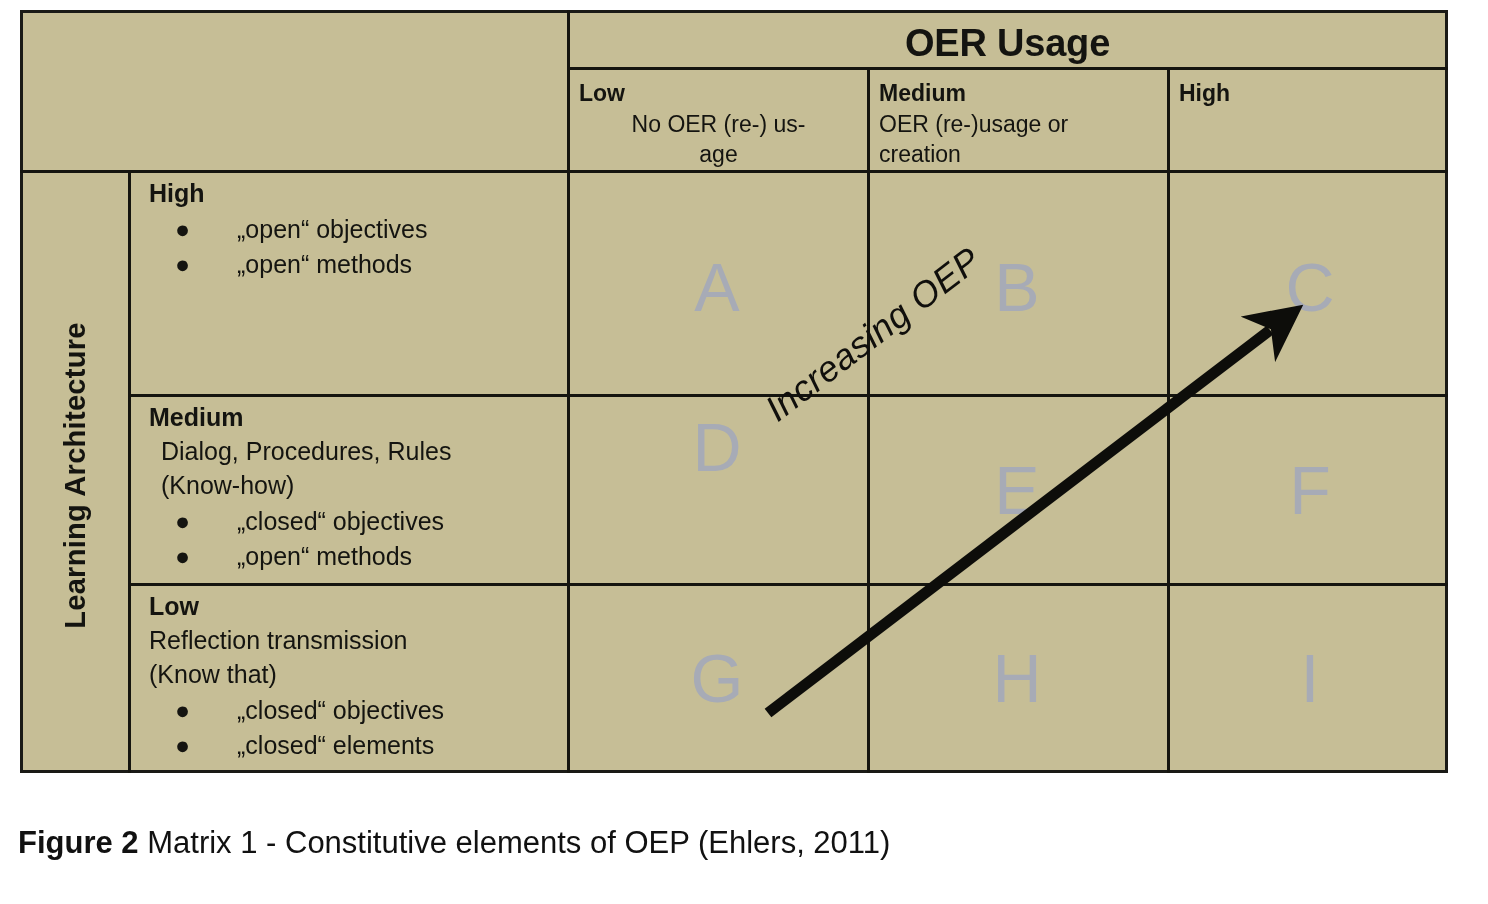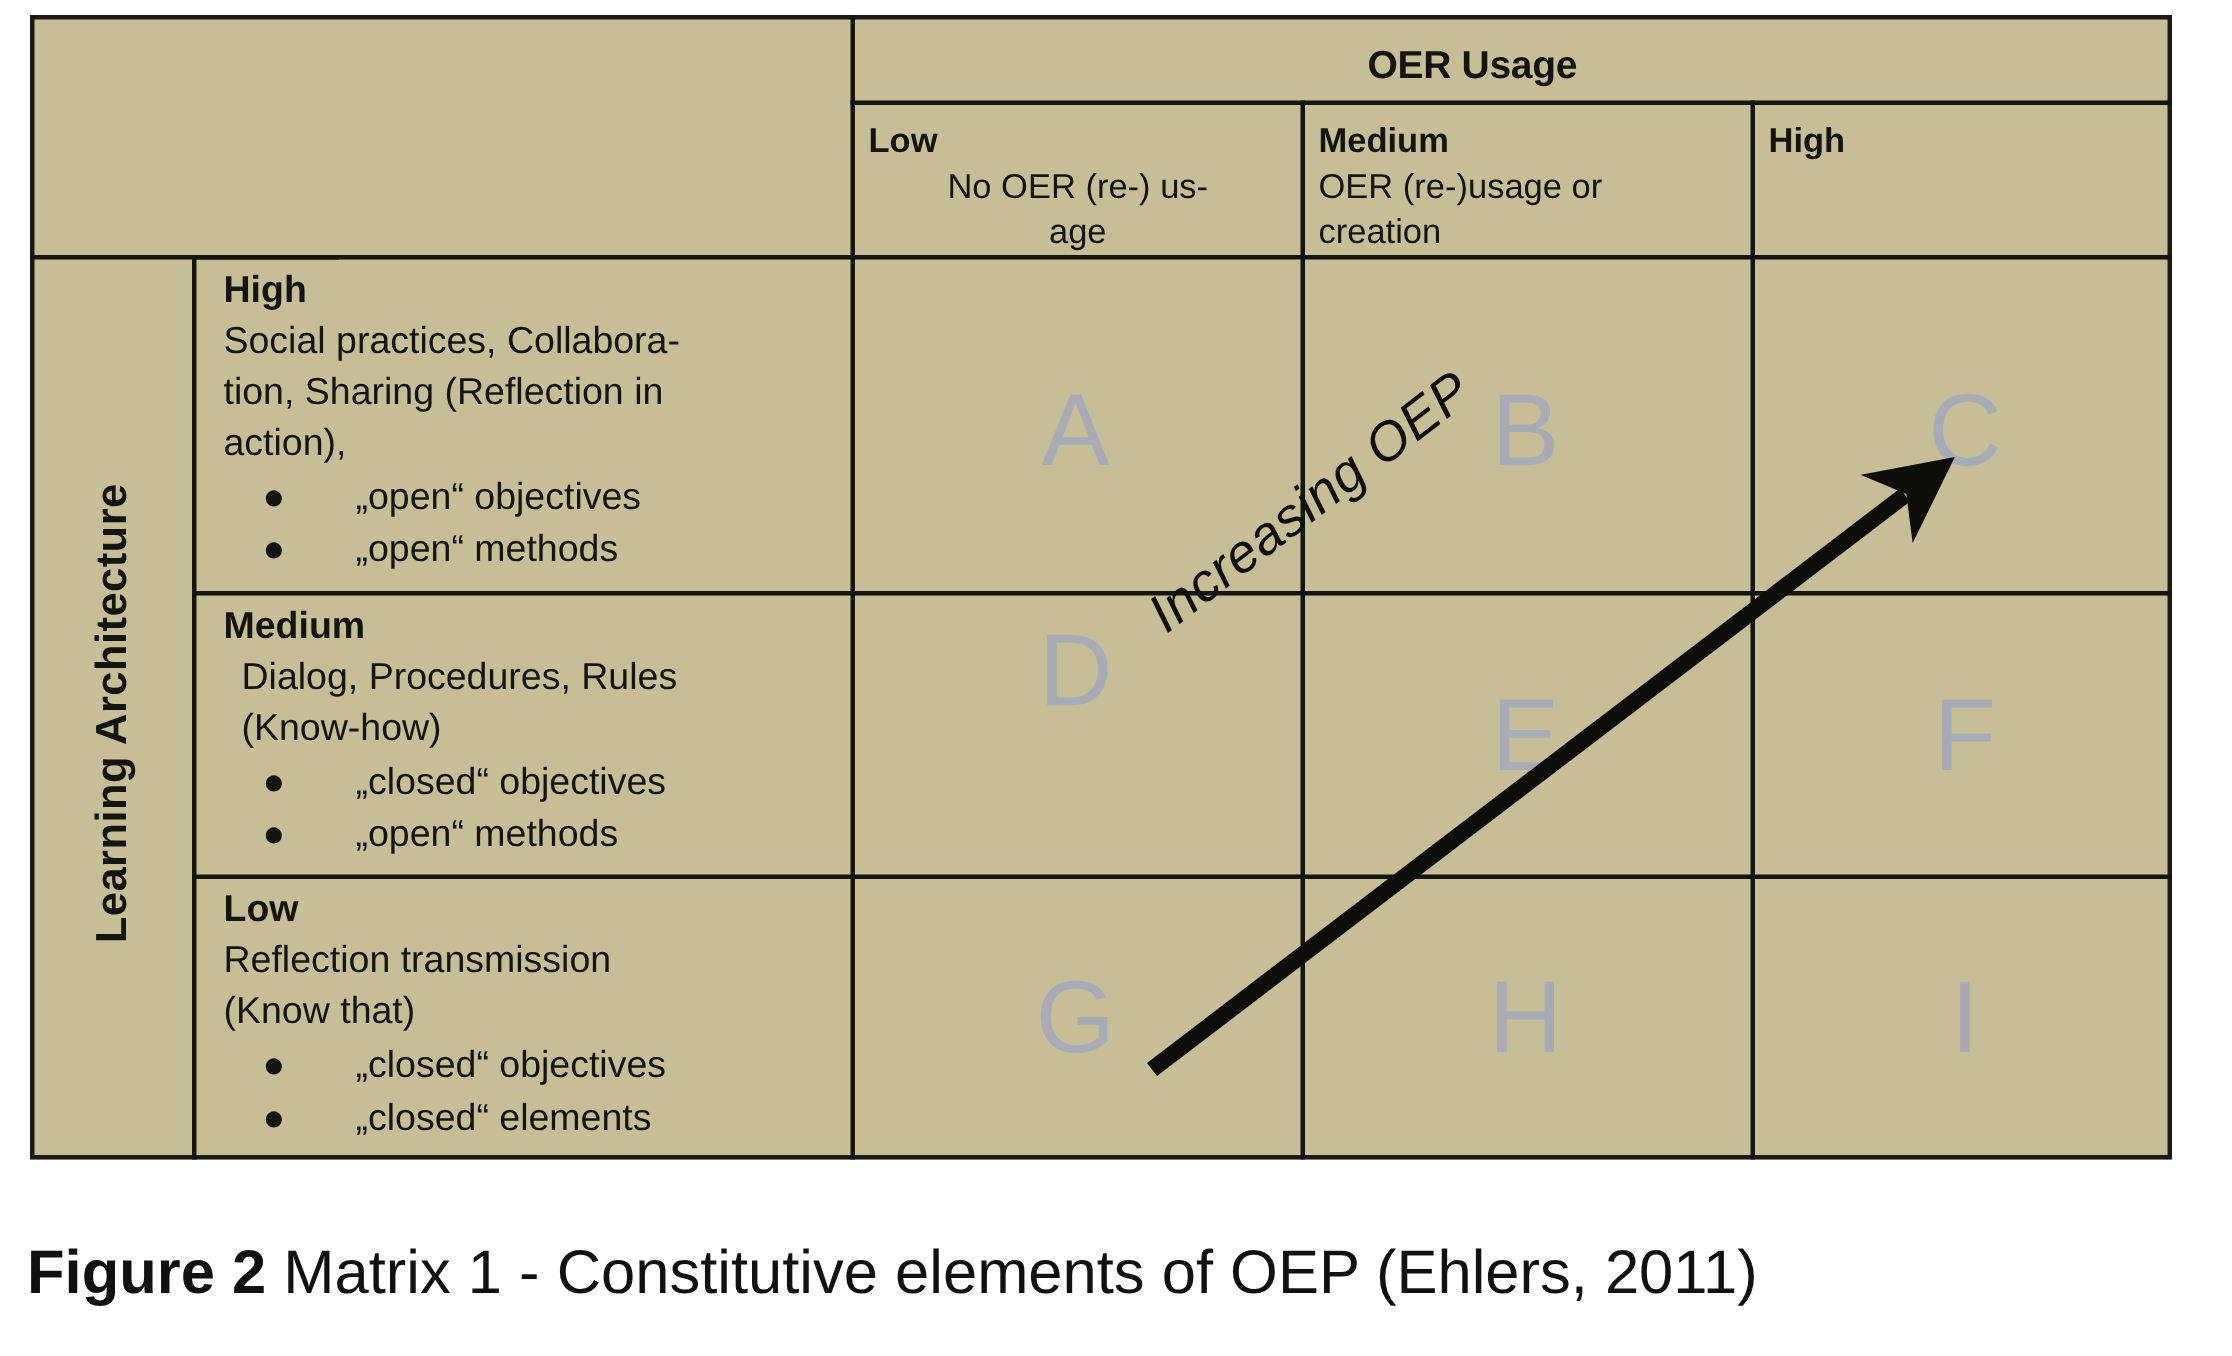--- a/index.html
+++ b/index.html
@@ -38,28 +38,28 @@
   .vline, .hline {
     position: absolute;
     background: #15150f;
   }
   .vline { width: 3px; }
   .hline { height: 3px; }
 
   
   #oer-usage-title {
     position: absolute;
-    left: 521px;
+    left: 547px;
     top: 3px;
     width: 875px;
     height: 54px;
     display: flex;
     align-items: center;
     justify-content: center;
-    font-size: 26px;
+    font-size: 38px;
     font-weight: bold;
     color: #141410;
     letter-spacing: -0.2px;
   }
 
   .col-head {
     position: absolute;
     top: 60px;
     height: 97px;
     padding: 5px 9px 0 9px;
@@ -165,21 +165,21 @@
     color: #100f0c;
     white-space: nowrap;
     letter-spacing: 0.5px;
   }
 
   
   #caption {
     position: absolute;
     left: 18px;
     top: 825px;
-    font-size: 41px;
+    font-size: 31px;
     color: #111111;
     white-space: nowrap;
   }
   #caption .cap-bold { font-weight: bold; }
 </style>
 </head>
 <body>
 
 <div id="figure">
 
@@ -215,23 +215,20 @@
     <div class="col-head" style="left:1147px; width:278px;">
       <span class="ch-title">High</span>
     </div>
 
     <div id="learning-architecture">
       <span>Learning Architecture</span>
     </div>
 
     <div class="row-desc" style="top:160px; height:221px;">
       <span class="rd-title">High</span>
-      <span class="rd-desc" style="white-space:pre-line;">Social practices, Collabora-
-tion, Sharing (Reflection in
-action),</span>
       <ul>
         <li>
           <span class="bullet">●</span>
           <span>„open“ objectives</span>
         </li>
         <li>
           <span class="bullet">●</span>
           <span>„open“ methods</span>
         </li>
       </ul>

